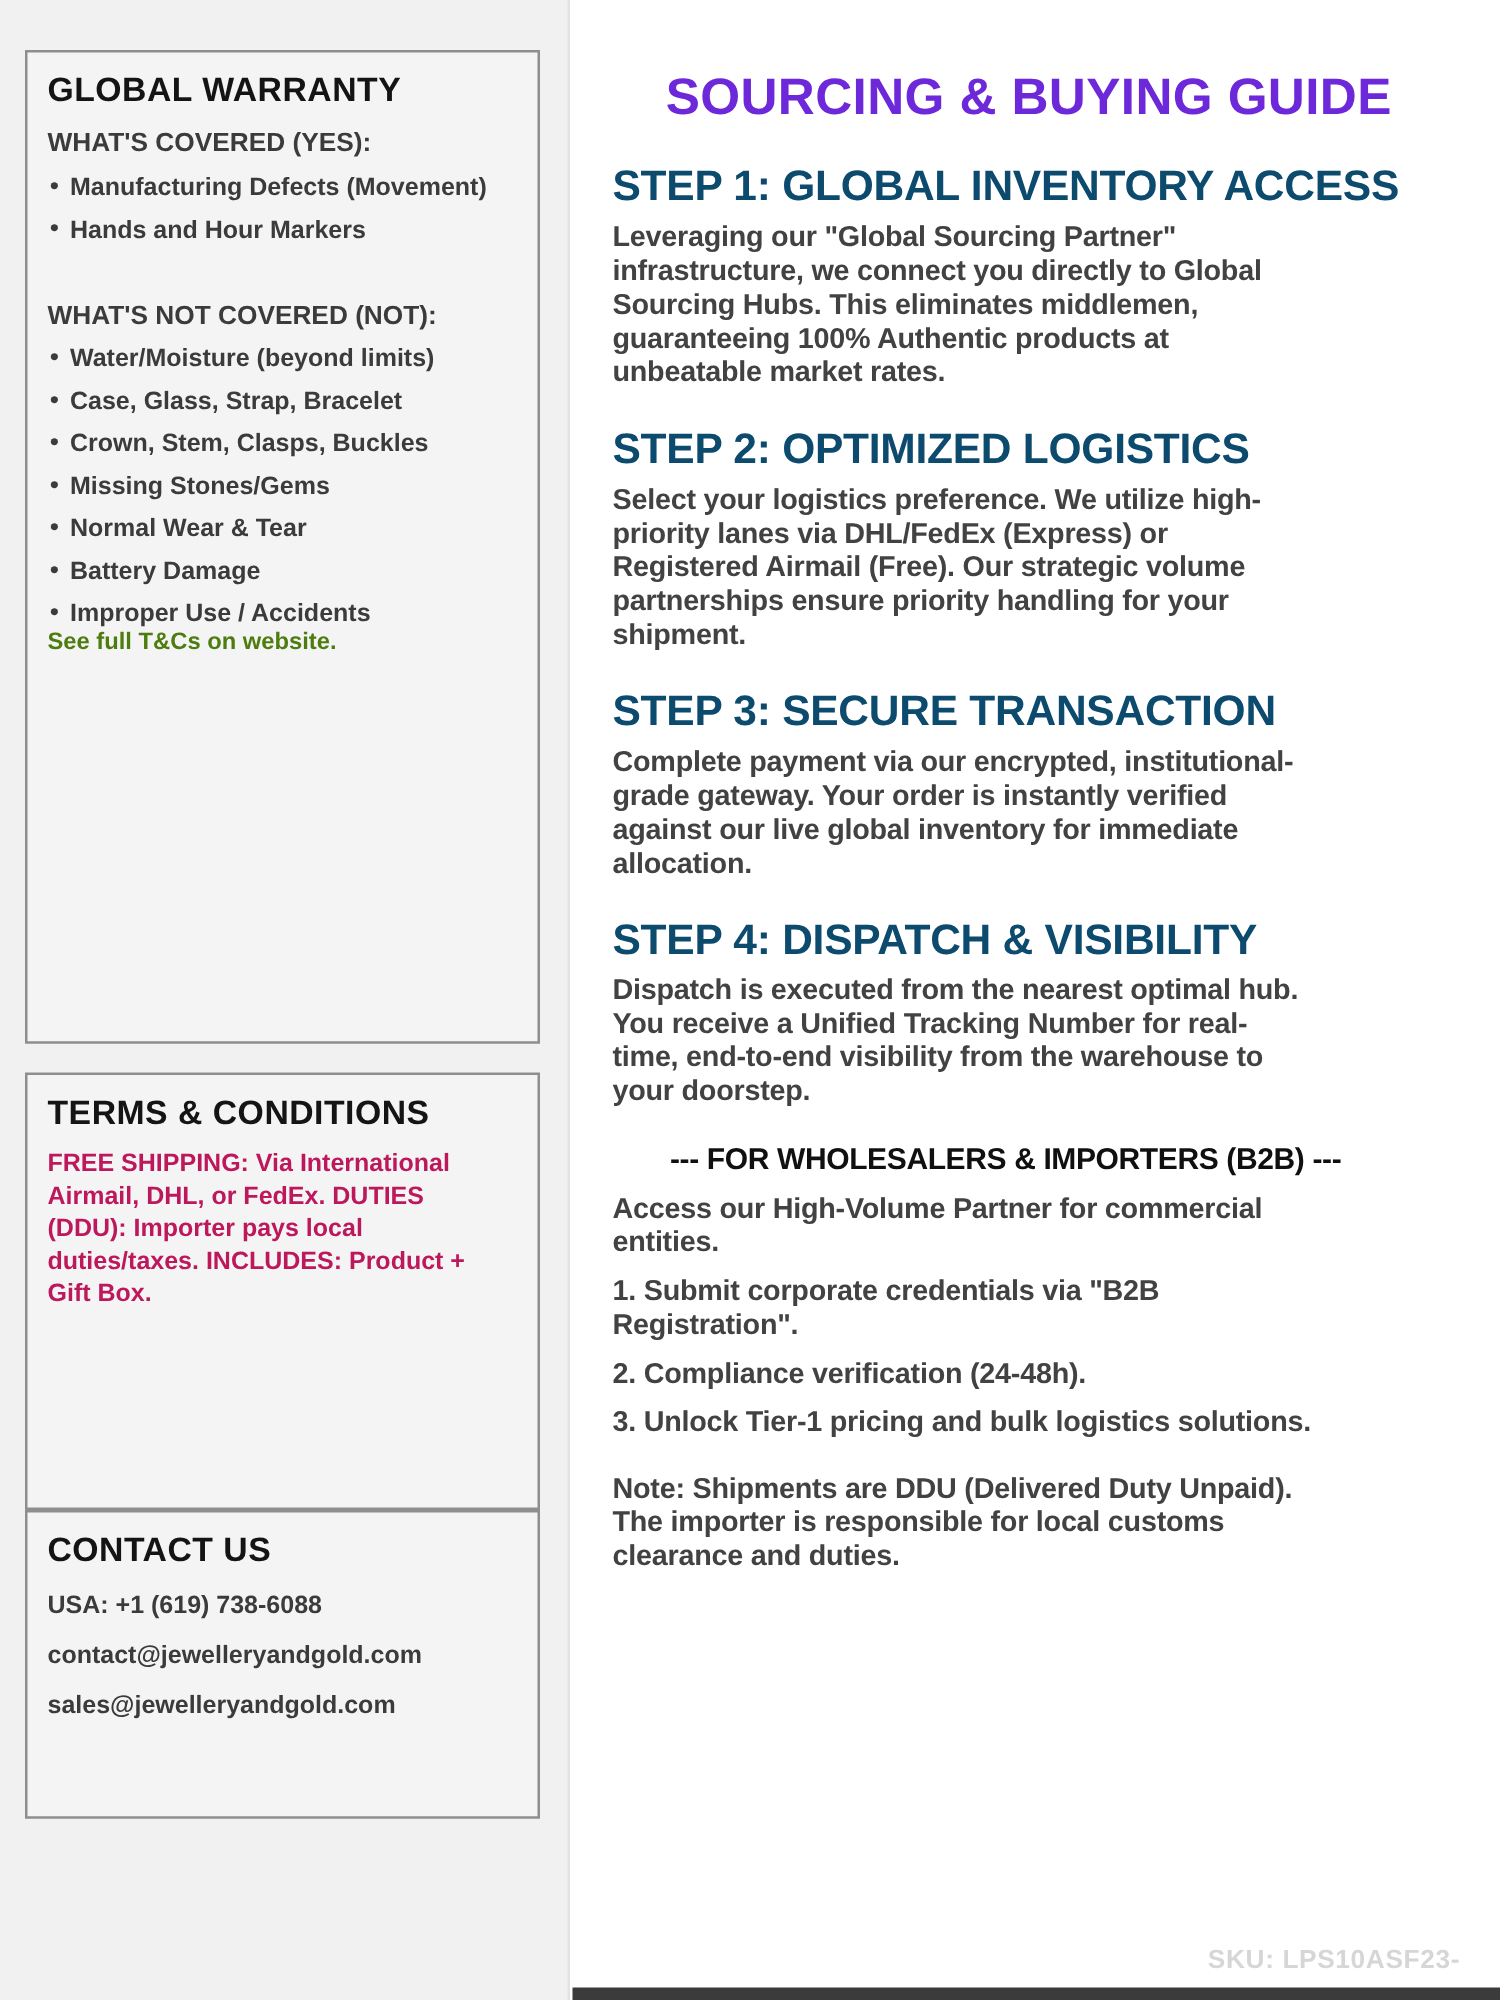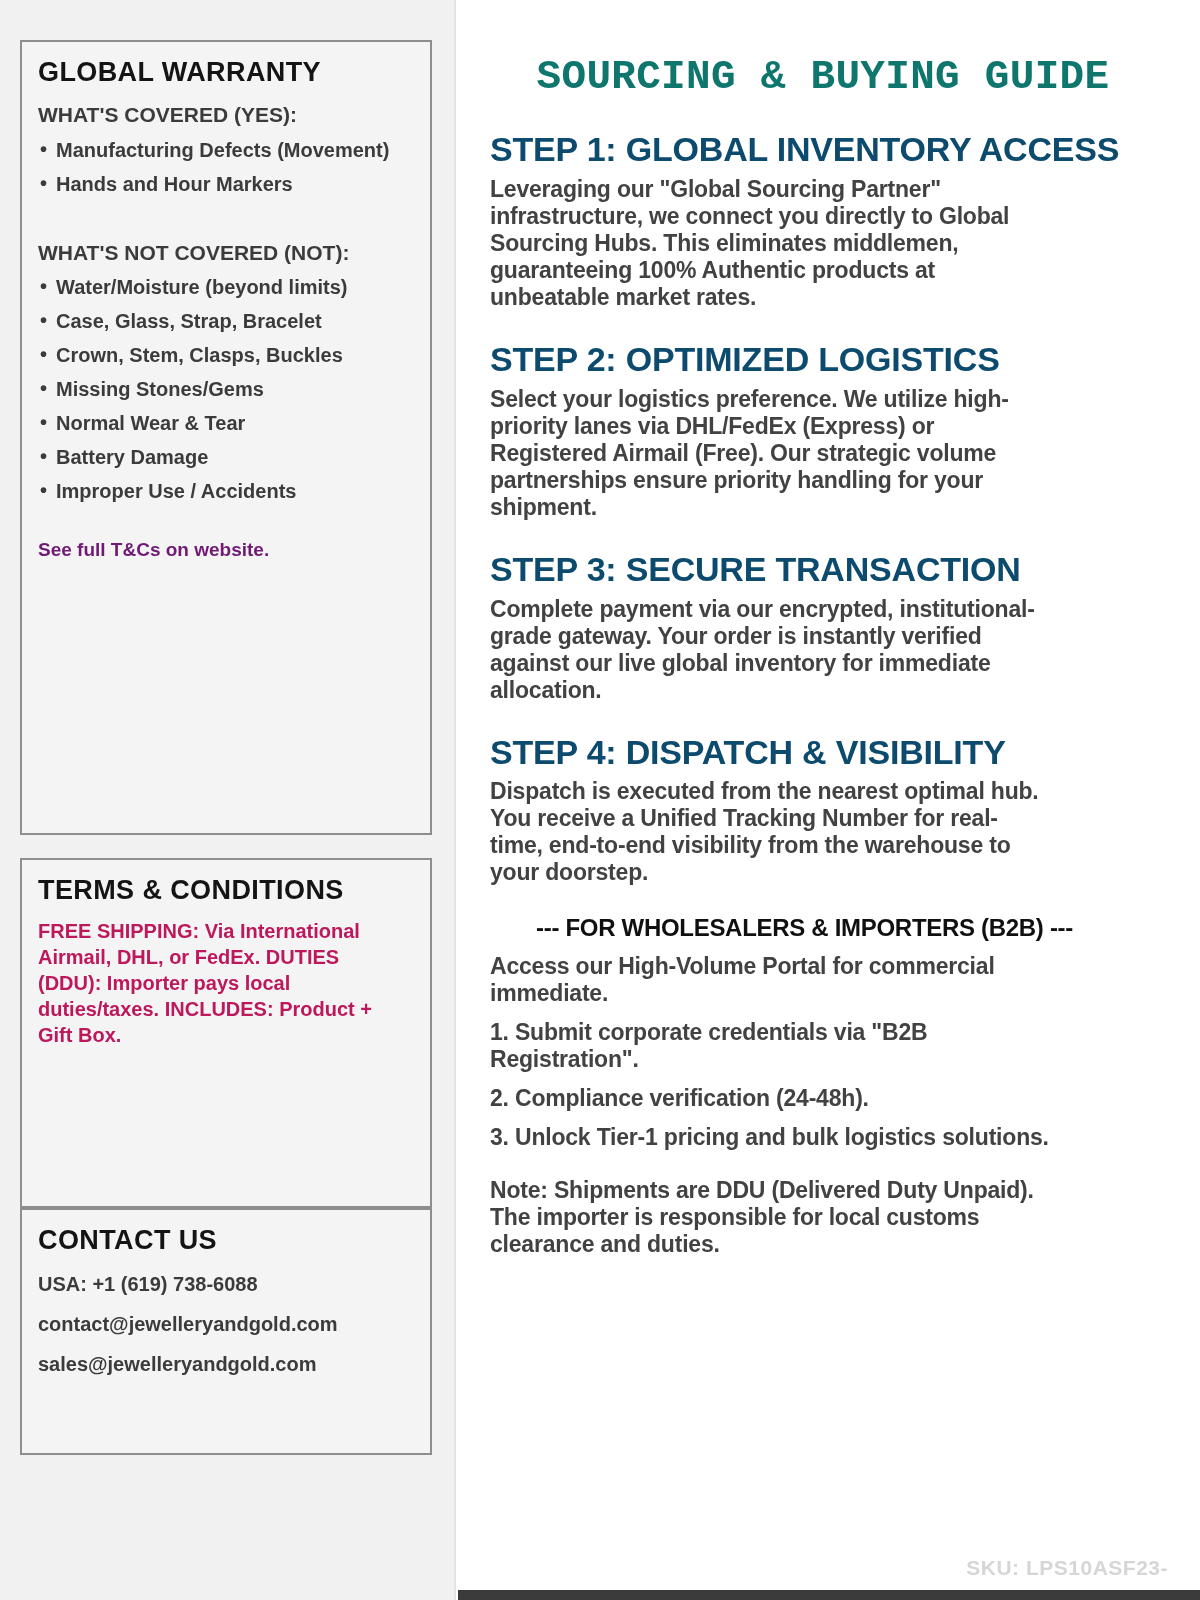--- a/index.html
+++ b/index.html
@@ -42,22 +42,21 @@
     font-size: 20px; font-weight: 700; color: #3b3b3b;
     line-height: 1.2; margin-top: 10px;
     padding-left: 18px; position: relative;
   }
   ul.bullets li::before {
     content: "\2022";
     position: absolute; left: 2px; top: -1px;
     color: #3b3b3b;
   }
   .footnote {
-    margin-top: 36px;
-    font-size: 19px; font-weight: 700; color: #701a75;
+    font-size: 19px; font-weight: 700; color: #4d7c0f;
   }
   .terms-body {
     margin-top: 12px; max-width: 348px;
     font-size: 20px; font-weight: 700; color: #be185d;
     line-height: 26px;
   }
   .contact-line {
     margin-top: 16px;
     font-size: 20px; font-weight: 700; color: #3b3b3b;
     line-height: 24px;
@@ -65,22 +64,22 @@
 
   
   .content {
     position: absolute; left: 458px; top: 0; width: 742px; height: 1600px;
     background: #ffffff;
     padding: 0 44px 0 32px;
   }
   .main-title {
     margin-top: 54px;
     text-align: center;
-    font-size: 41px; font-weight: 800; color: #0f766e;
-    letter-spacing: 0.3px; line-height: 1.15; font-family: Liberation Mono, monospace;
+    font-size: 41px; font-weight: 800; color: #6d28d9;
+    letter-spacing: 0.3px; line-height: 1.15;
   }
   .step { margin-top: 28px; }
   .step-heading {
     font-size: 34px; font-weight: 800; color: #0c4a6e;
     line-height: 1.2; letter-spacing: -0.2px;
     margin-bottom: 6px;
   }
   .step-body, .b2b-text {
     font-size: 23px; font-weight: 700; color: #424242;
     line-height: 27px; letter-spacing: -0.2px;
@@ -165,21 +164,21 @@
       <p class="step-body">Complete payment via our encrypted, institutional-grade gateway. Your order is instantly verified against our live global inventory for immediate allocation.</p>
     </section>
 
     <section class="step">
       <h2 class="step-heading">STEP 4: DISPATCH &amp; VISIBILITY</h2>
       <p class="step-body">Dispatch is executed from the nearest optimal hub. You receive a Unified Tracking Number for real-time, end-to-end visibility from the warehouse to your doorstep.</p>
     </section>
 
     <section class="b2b">
       <h2 class="b2b-heading">--- FOR WHOLESALERS &amp; IMPORTERS (B2B) ---</h2>
-      <p class="b2b-text">Access our High-Volume Portal for commercial immediate.</p>
+      <p class="b2b-text">Access our High-Volume Partner for commercial entities.</p>
       <p class="b2b-text b2b-item">1. Submit corporate credentials via "B2B Registration".</p>
       <p class="b2b-text b2b-item">2. Compliance verification (24-48h).</p>
       <p class="b2b-text b2b-item">3. Unlock Tier-1 pricing and bulk logistics solutions.</p>
       <p class="b2b-text b2b-note">Note: Shipments are DDU (Delivered Duty Unpaid). The importer is responsible for local customs clearance and duties.</p>
     </section>
 
     <div class="sku">SKU: LPS10ASF23-</div>
     <div class="bottom-bar"></div>
   </main>
 

